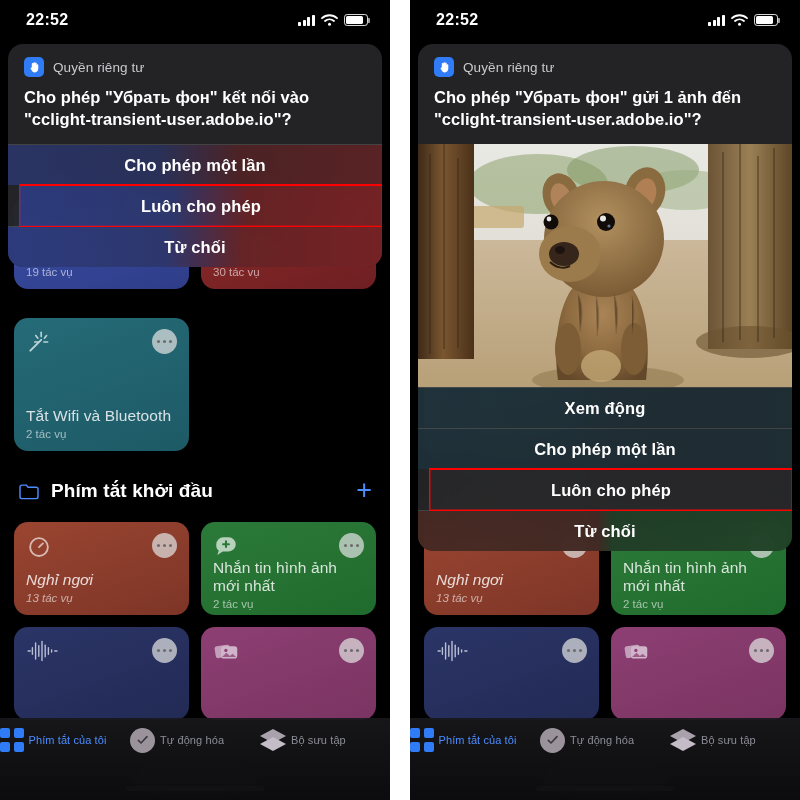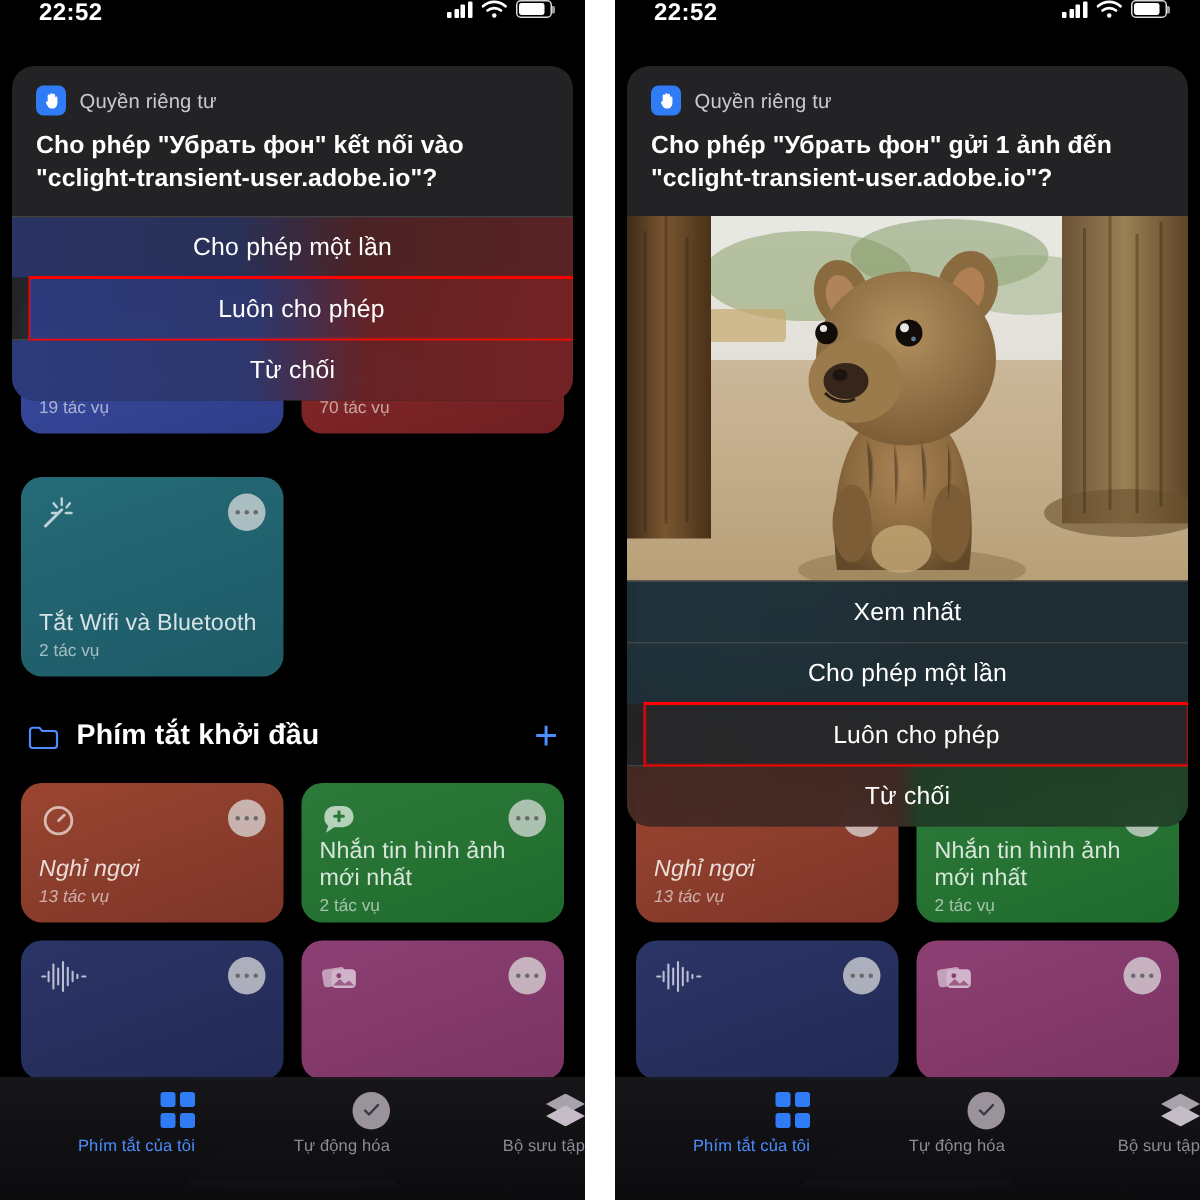--- a/index.html
+++ b/index.html
@@ -15,21 +15,21 @@
     position:absolute;top:0;width:390px;height:800px;
     background:#000;overflow:hidden;
   }
   .panel.left{left:0;}
   .panel.right{left:410px;}
   .gap{position:absolute;left:390px;top:0;width:20px;height:800px;background:#fff;}
 
   
   .statusbar{
     position:absolute;top:0;left:0;right:0;height:40px;
-    display:flex;align-items:flex-start;justify-content:space-between;
+    display:flex;align-items:center;justify-content:space-between;
     padding:0 22px 0 26px;color:#fff;z-index:30;
   }
   .clock{font-size:16px;font-weight:600;letter-spacing:.3px;}
   .sb-right{display:flex;align-items:center;gap:6px;}
   .bars{display:flex;align-items:flex-end;gap:1.6px;height:11px;}
   .bars i{display:block;width:3px;background:#fff;border-radius:.7px;}
   .bars i:nth-child(1){height:4px;}
   .bars i:nth-child(2){height:6px;}
   .bars i:nth-child(3){height:8.5px;}
   .bars i:nth-child(4){height:11px;}
@@ -89,21 +89,21 @@
     margin-left:auto;font-size:27px;line-height:1;color:#4c8dff;font-weight:300;
   }
 
   
   .tabbar{
     position:absolute;left:0;right:0;bottom:0;height:82px;
     background:linear-gradient(180deg,rgba(26,26,30,.86),rgba(12,12,14,.97));
     backdrop-filter:blur(18px);
     display:flex;align-items:flex-start;padding-top:9px;z-index:25;
   }
-  .tab{flex:1;display:flex;flex-direction:column;align-items:flex-end;gap:5px;}
+  .tab{flex:1;display:flex;flex-direction:row;align-items:center;gap:5px;}
   .tab .ic{height:26px;display:flex;align-items:center;justify-content:center;}
   .tab .lb{font-size:11px;color:#8c8c96;letter-spacing:.1px;}
   .tab.active .lb{color:#4c8dff;}
   .sq{display:grid;grid-template-columns:10px 10px;grid-template-rows:10px 10px;gap:3.5px;}
   .sq i{background:#2f7cf6;border-radius:2px;display:block;}
   .clk{
     width:25px;height:25px;border-radius:50%;background:#9b939b;
     display:flex;align-items:center;justify-content:center;
   }
   .layers{position:relative;width:26px;height:22px;}
@@ -143,21 +143,21 @@
   }
   .alert-btn.first{border-top:.7px solid rgba(255,255,255,.14);}
   .hl{outline:2.5px solid #ff0000;outline-offset:-1.5px;z-index:3;margin-left:12px;}
 
   
   .tint{position:absolute;inset:0;pointer-events:none;}
   .tint.l-mid{background:linear-gradient(90deg,rgba(46,62,138,.62) 0%,rgba(46,62,138,.5) 40%,rgba(120,34,36,.48) 62%,rgba(126,34,36,.6) 100%);}
   .tint.l-low{background:linear-gradient(90deg,rgba(46,62,138,.85) 0%,rgba(48,62,136,.7) 42%,rgba(126,34,36,.7) 63%,rgba(130,34,36,.85) 100%);}
   .tint.r-mid{background:linear-gradient(90deg,rgba(26,58,72,.5) 0%,rgba(26,58,72,.42) 45%,rgba(24,60,70,.42) 100%);}
   .tint.r-dim{background:linear-gradient(90deg,rgba(96,45,32,.55) 0%,rgba(96,45,32,.45) 48%,rgba(30,84,40,.5) 52%,rgba(30,86,40,.6) 100%);}
-  .btn-label{position:relative;z-index:4;}
+  .btn-label{position:relative;z-index:4;font-weight:bold;}
 </style>
 </head>
 <body>
 
 <div class="stage">
 
   <div class="panel left">
 
     <div class="app">
 
@@ -186,21 +186,21 @@
                 <path d="M17 11l4-3v8l-4-3z" fill="#fff"></path>
               </svg>
             <div class="dots">
                 <i></i>
                 <i></i>
                 <i></i>
               </div>
           </div>
           <div class="txt">
             <div class="nm">DTIKTOK</div>
-            <div class="ct">70 tác vụ</div>
+            <div class="ct">30 tác vụ</div>
           </div>
         </div>
       </div>
 
       <div class="grid" style="top:318px;">
         <div class="card c-teal" style="height:133px;">
           <div class="top">
             <svg class="glyph" viewBox="0 0 24 24">
               <path d="M4 20 L14 10" stroke="#d7e6ea" stroke-width="1.8" stroke-linecap="round" fill="none"></path>
               <g stroke="#d7e6ea" stroke-width="1.5" stroke-linecap="round">
@@ -651,21 +651,21 @@
           <circle cx="191" cy="82" r="1.6" fill="#7fa7c8" opacity=".7"></circle>
 
           <g stroke="#5d442a" stroke-width="1" opacity=".35">
             <path d="M160 150c6 12 4 26 2 38M178 152c4 14 3 28 1 40M196 150c5 13 4 27 2 40M214 152c3 12 2 26 0 38"></path>
           </g>
         </svg>
       </div>
 
       <div class="alert-btn first">
         <div class="tint r-mid"></div>
-        <span class="btn-label">Xem nhất</span>
+        <span class="btn-label">Xem động</span>
       </div>
       <div class="alert-btn">
         <div class="tint r-mid"></div>
         <span class="btn-label">Cho phép một lần</span>
       </div>
       <div class="alert-btn hl">
         <div class="tint" style="background:rgba(44,44,46,.55);"></div>
         <span class="btn-label">Luôn cho phép</span>
       </div>
       <div class="alert-btn">

